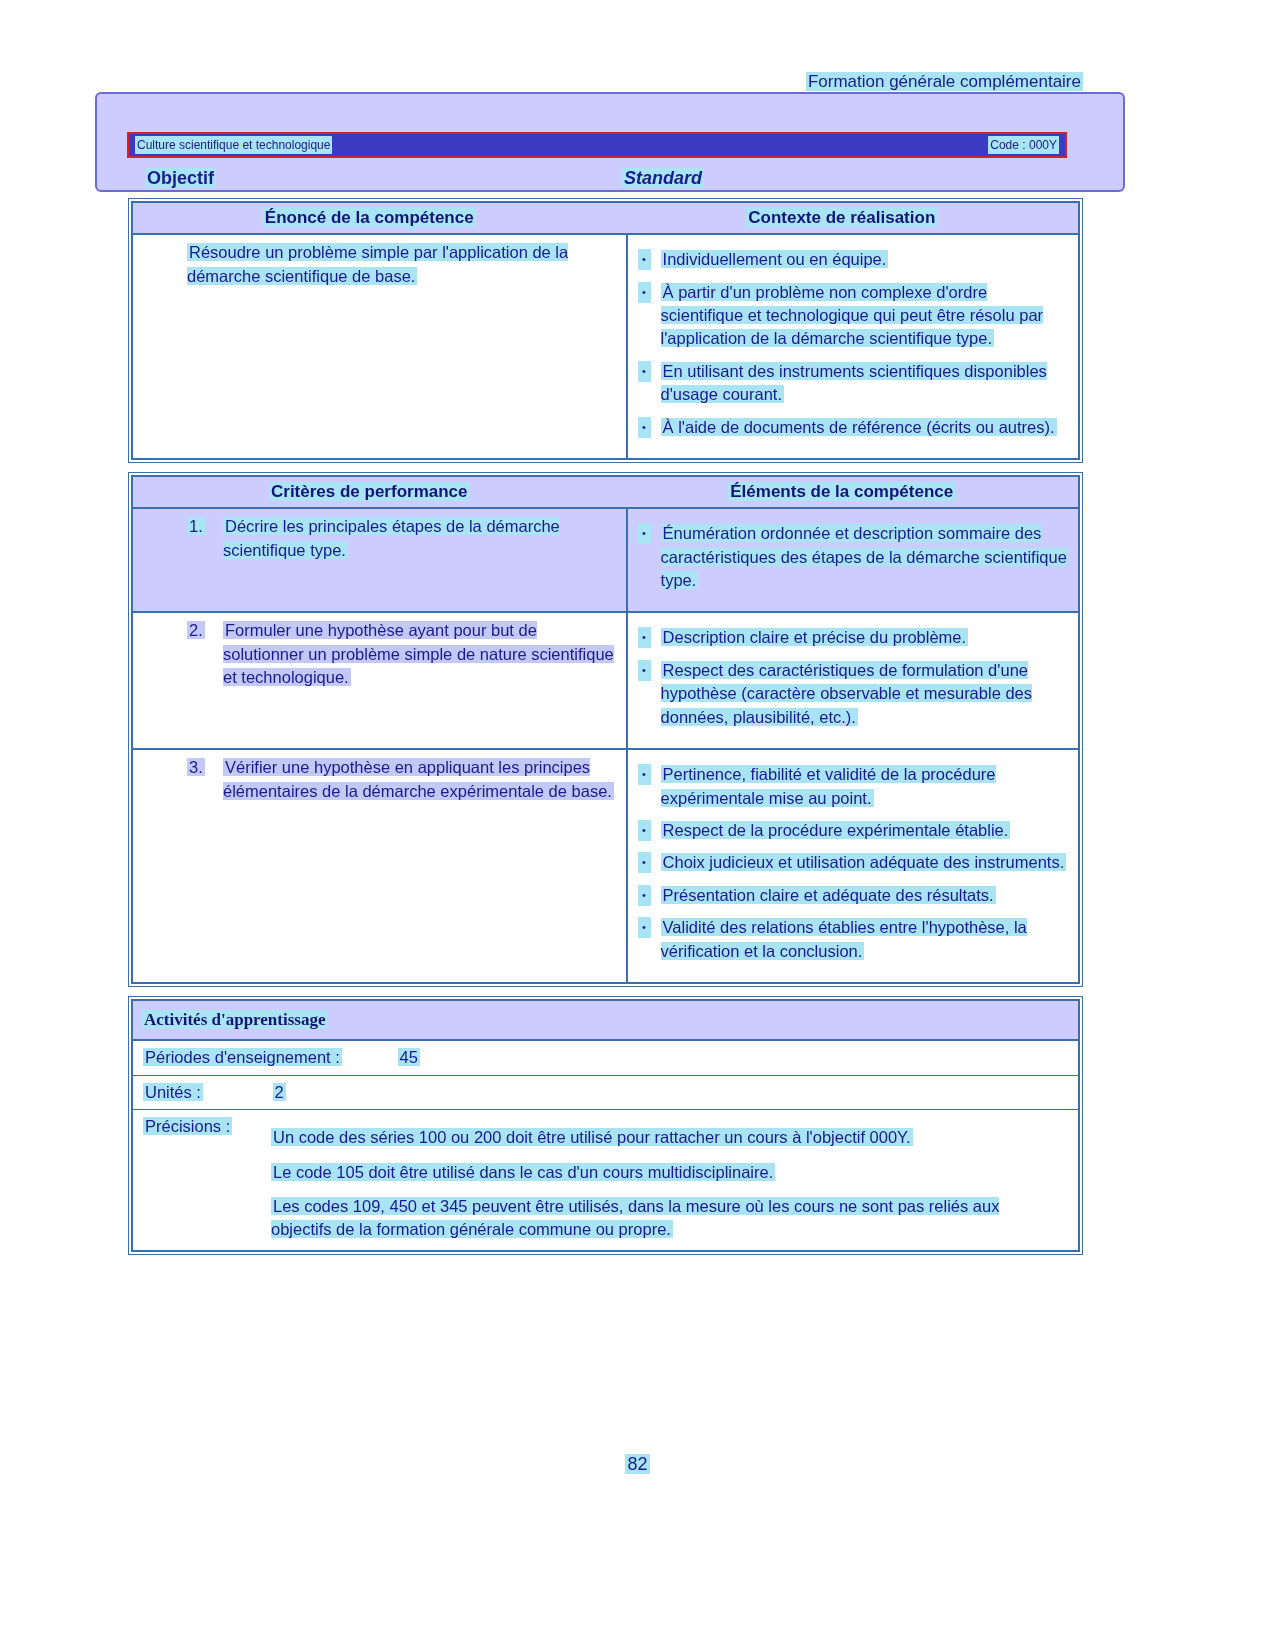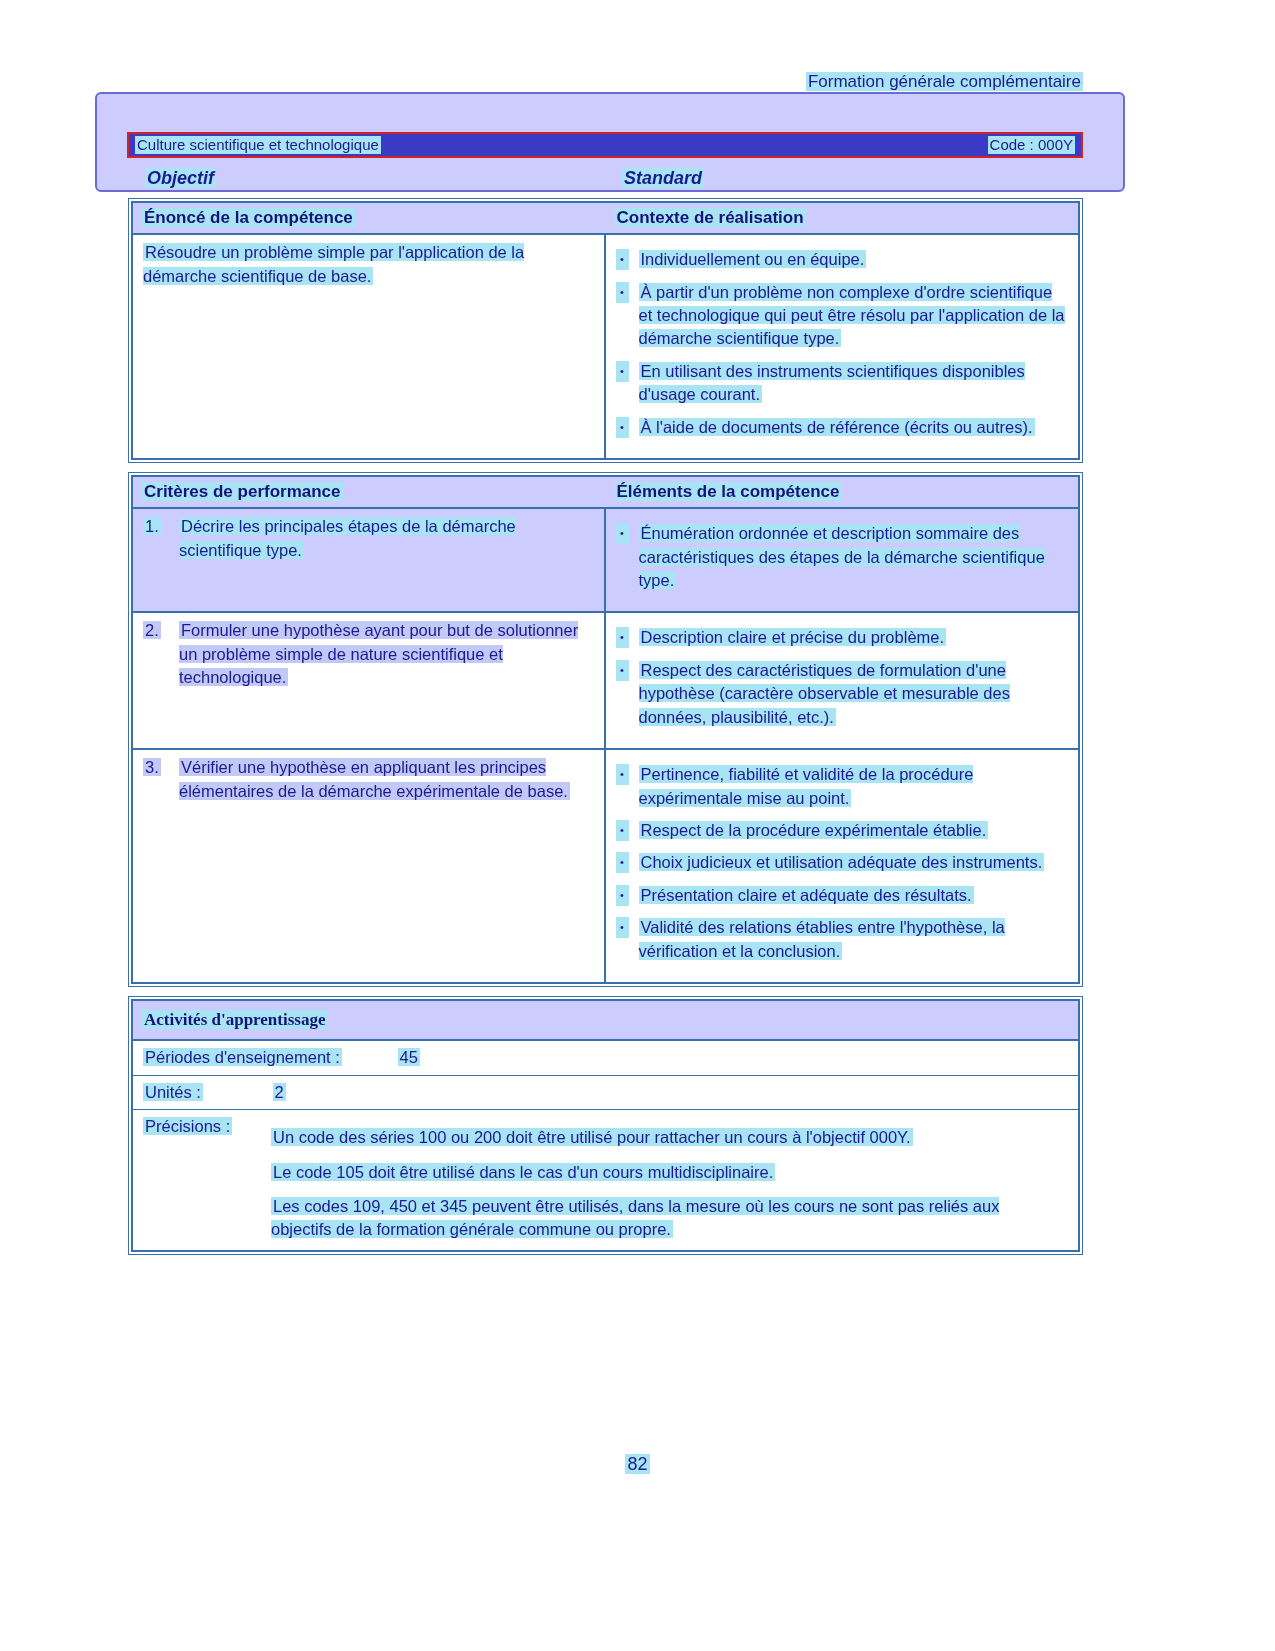--- a/index.html
+++ b/index.html
@@ -30,49 +30,49 @@
     font-size:17px;
   }
   
   .header-box{
     position:absolute;left:95px;top:92px;width:1026px;height:96px;
     background:var(--lav);
     border:2px solid var(--boxborder);
     border-radius:6px;
   }
   .title-bar{
-    position:absolute;left:30px;right:40px;top:38px;height:22px;
+    position:absolute;left:30px;right:56px;top:38px;height:22px;
     background:var(--barblue);
     border:2px solid var(--barred);
     display:flex;align-items:center;justify-content:space-between;
     padding:0 6px;
-    font-size:15px;
+    font-size:12px;
   }
   .title-bar .hl{line-height:18px;}
   .objstd{
     position:absolute;left:0;right:0;top:72px;height:26px;
   }
-  .obj-label{position:absolute;left:48px;font-weight:bold;font-style:italic;font-size:18px;}
+  .obj-label{position:absolute;left:48px;font-weight:bold;font-size:18px;}
   .std-label{position:absolute;left:525px;font-weight:bold;font-style:italic;font-size:18px;}
   
   .tables{position:absolute;left:128px;top:198px;width:955px;}
   .tbl-outer{
     border:1px solid var(--tborder);
     padding:2px;
     margin-bottom:9px;
     background:#fff;
   }
   .tbl{border:2px solid var(--tborder);}
   .thead{display:flex;background:var(--lav);border-bottom:2px solid var(--tborder);}
-  .th{width:50%;box-sizing:border-box;padding:3px 9px;font-weight:bold;font-size:17px;color:var(--navy-dark);}
+  .th{width:50%;box-sizing:border-box;padding:3px 9px;font-weight:bold;font-size:17px;color:var(--navy-dark);text-align:center;}
   .trow{display:flex;}
   .trow + .trow{border-top:2px solid var(--tborder);}
   .trow.lav{background:var(--lav);}
   .td{width:50%;box-sizing:border-box;padding:6px 10px 10px 10px;}
-  .td.left{border-right:2px solid var(--tborder);}
+  .td.left{border-right:2px solid var(--tborder);margin-left:44px;}
   .blist{margin:0;padding:0;list-style:none;}
   .blist li{display:flex;gap:10px;margin:7px 0 9px 0;align-items:flex-start;}
   .bullet{
     flex:none;width:13px;text-align:center;
     background:var(--cyan);color:var(--navy);
     font-size:11px;line-height:21px;margin-top:1px;
   }
   .el{display:flex;}
   .el-num{flex:none;width:36px;}
   .el-text{flex:1;}

